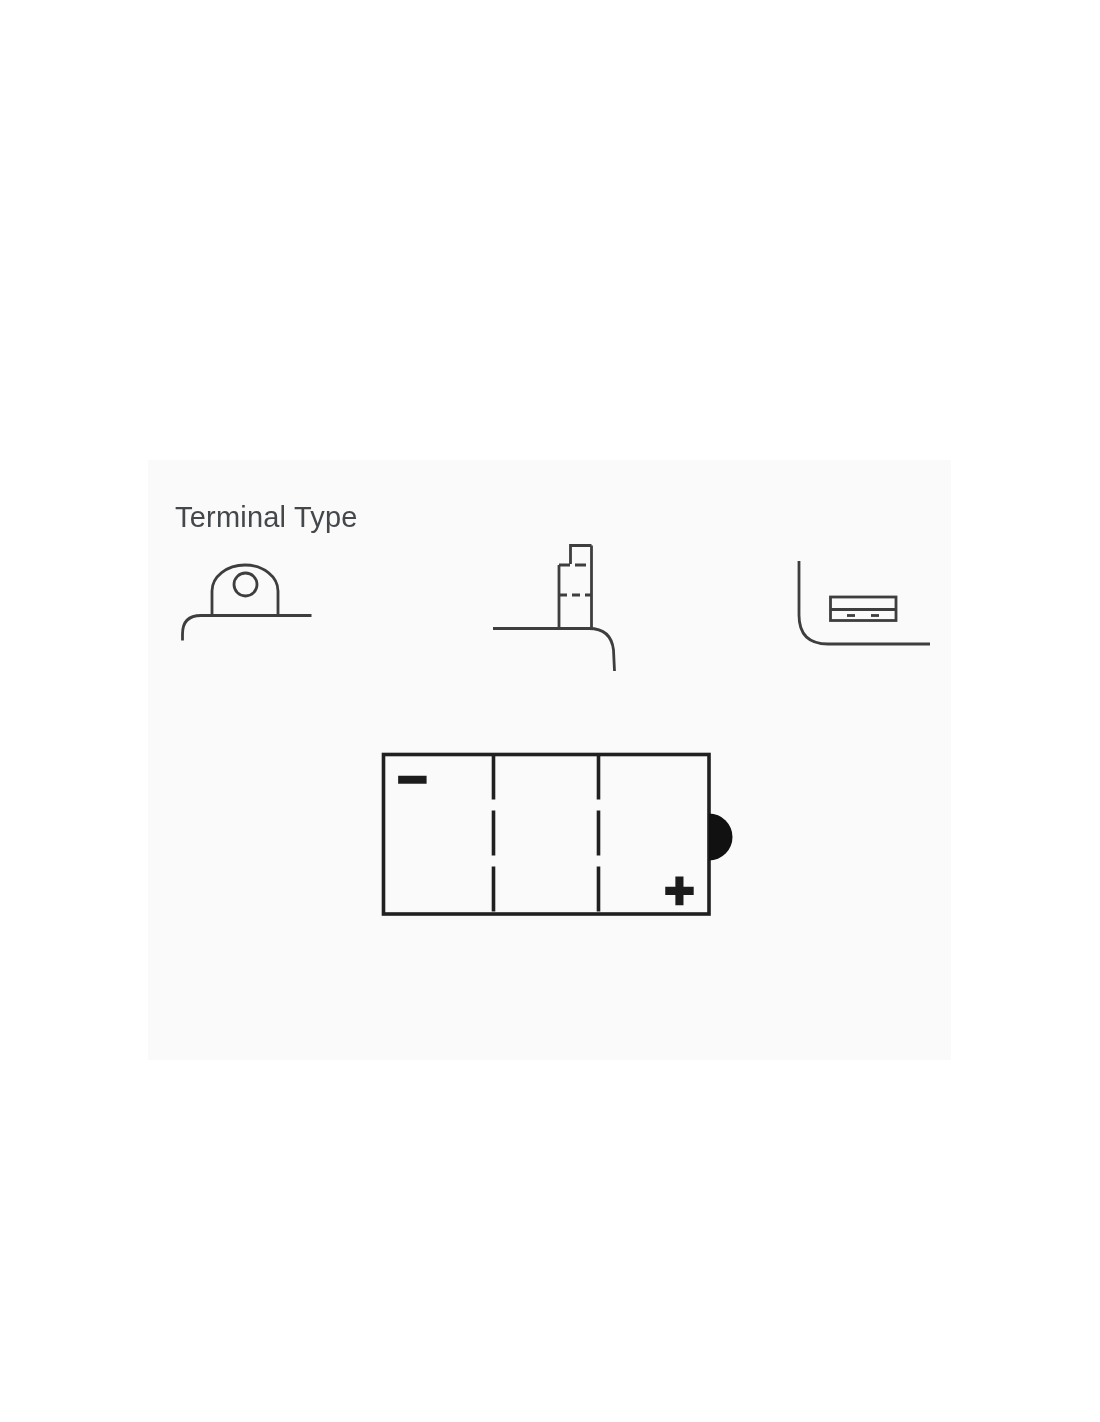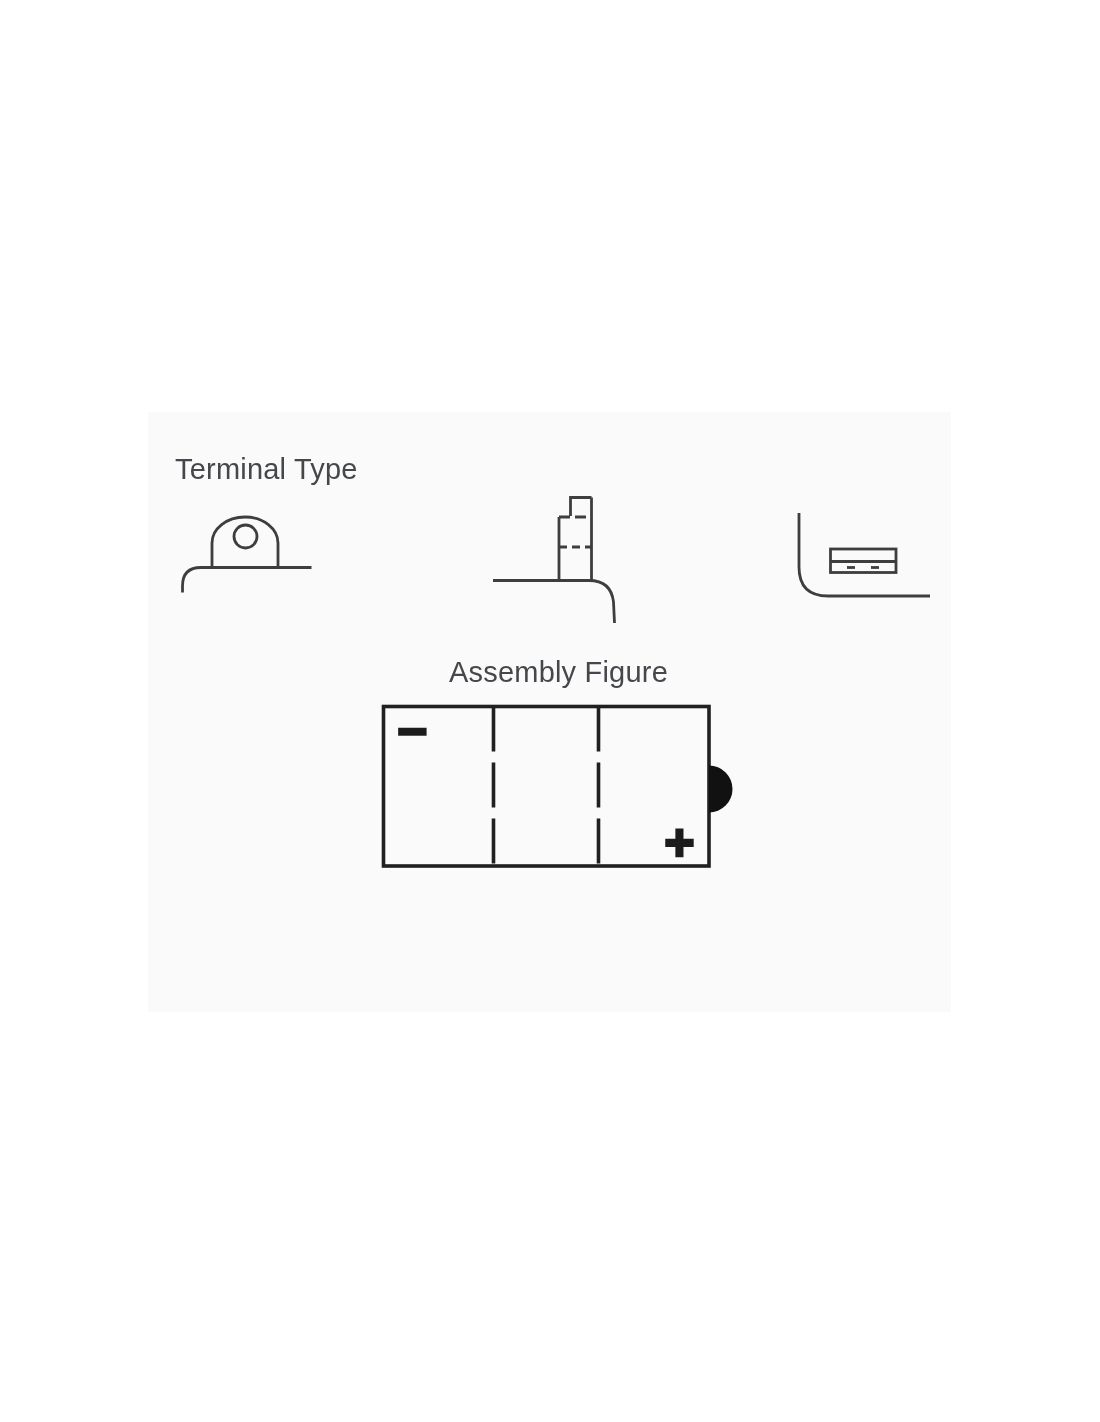--- a/index.html
+++ b/index.html
@@ -7,20 +7,21 @@
     padding: 0;
     background: #ffffff;
     font-family: "Liberation Sans", sans-serif;
   }
   .stage {
     position: relative;
     width: 1100px;
     height: 1206px;
     background: #ffffff;
     overflow: hidden;
+    margin-top: 48px;
   }
   .panel {
     position: absolute;
     left: 148px;
     top: 412px;
     width: 803px;
     height: 600px;
     background: #fafafa;
   }
   .section-title {
@@ -54,21 +55,20 @@
 </style>
 </head>
 <body>
 
 <div class="stage">
 
   <div class="panel"></div>
 
   <div class="section-title" id="terminal-type-title">Terminal Type</div>
 
-  <div class="section-title" id="assembly-figure-title">Assembly Figure</div>
 
   <svg class="diagram-layer" viewBox="0 0 1100 1422">
 
     <g fill="none" stroke="#3e3e3e" stroke-width="2.8">
       <path d="M 311.5 567.5 H 201 Q 182.5 567.5 182.5 586 V 592.5"></path>
       <path d="M 212 567.5 V 543 A 33 26 0 0 1 278 543 V 567.5"></path>
       <circle cx="245.5" cy="536.5" r="11.5"></circle>
     </g>
 
     <g fill="none" stroke="#3e3e3e" stroke-width="2.8">

